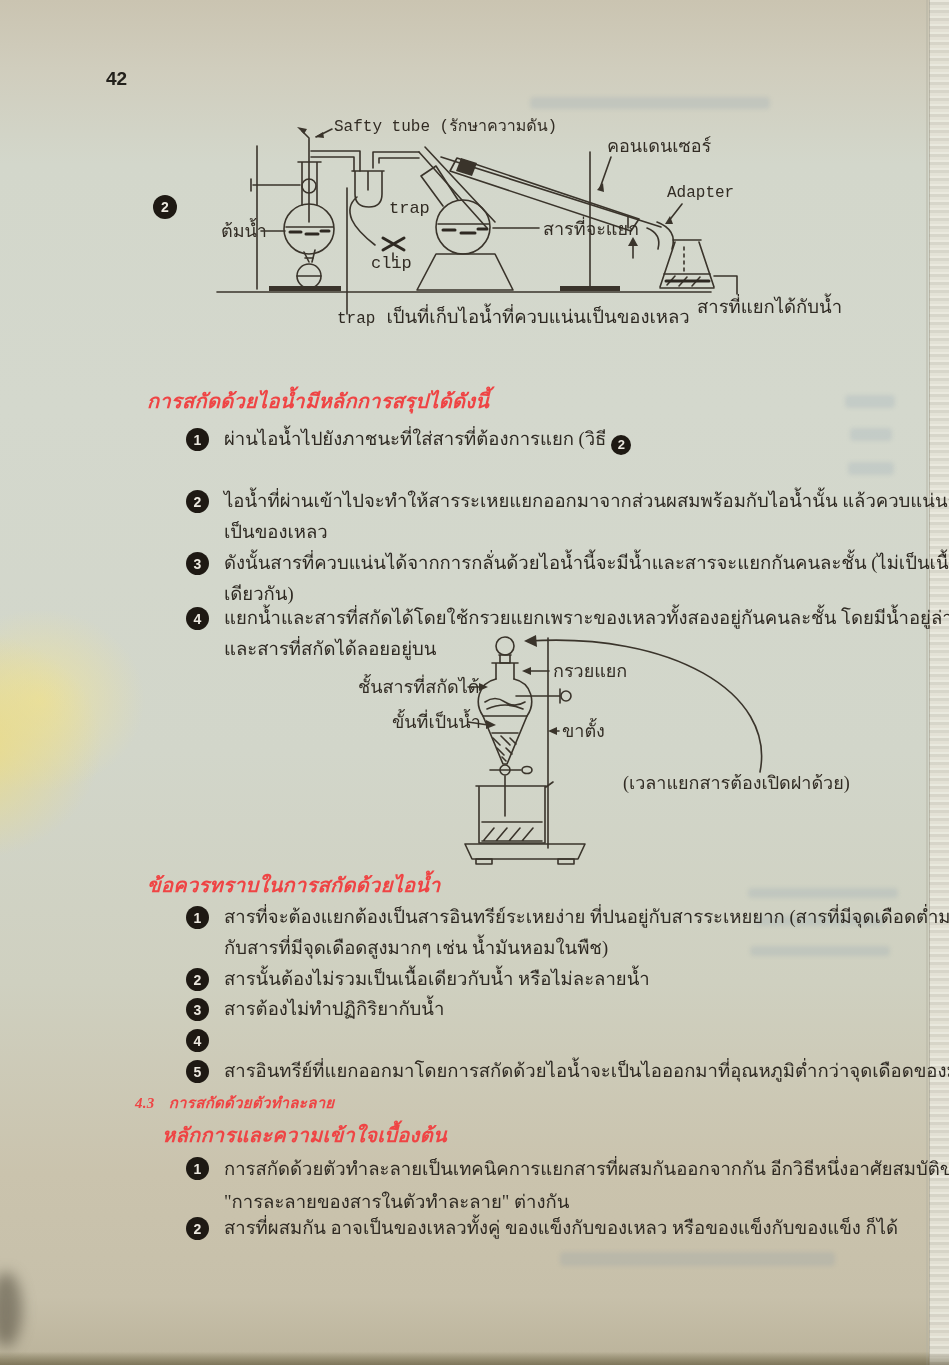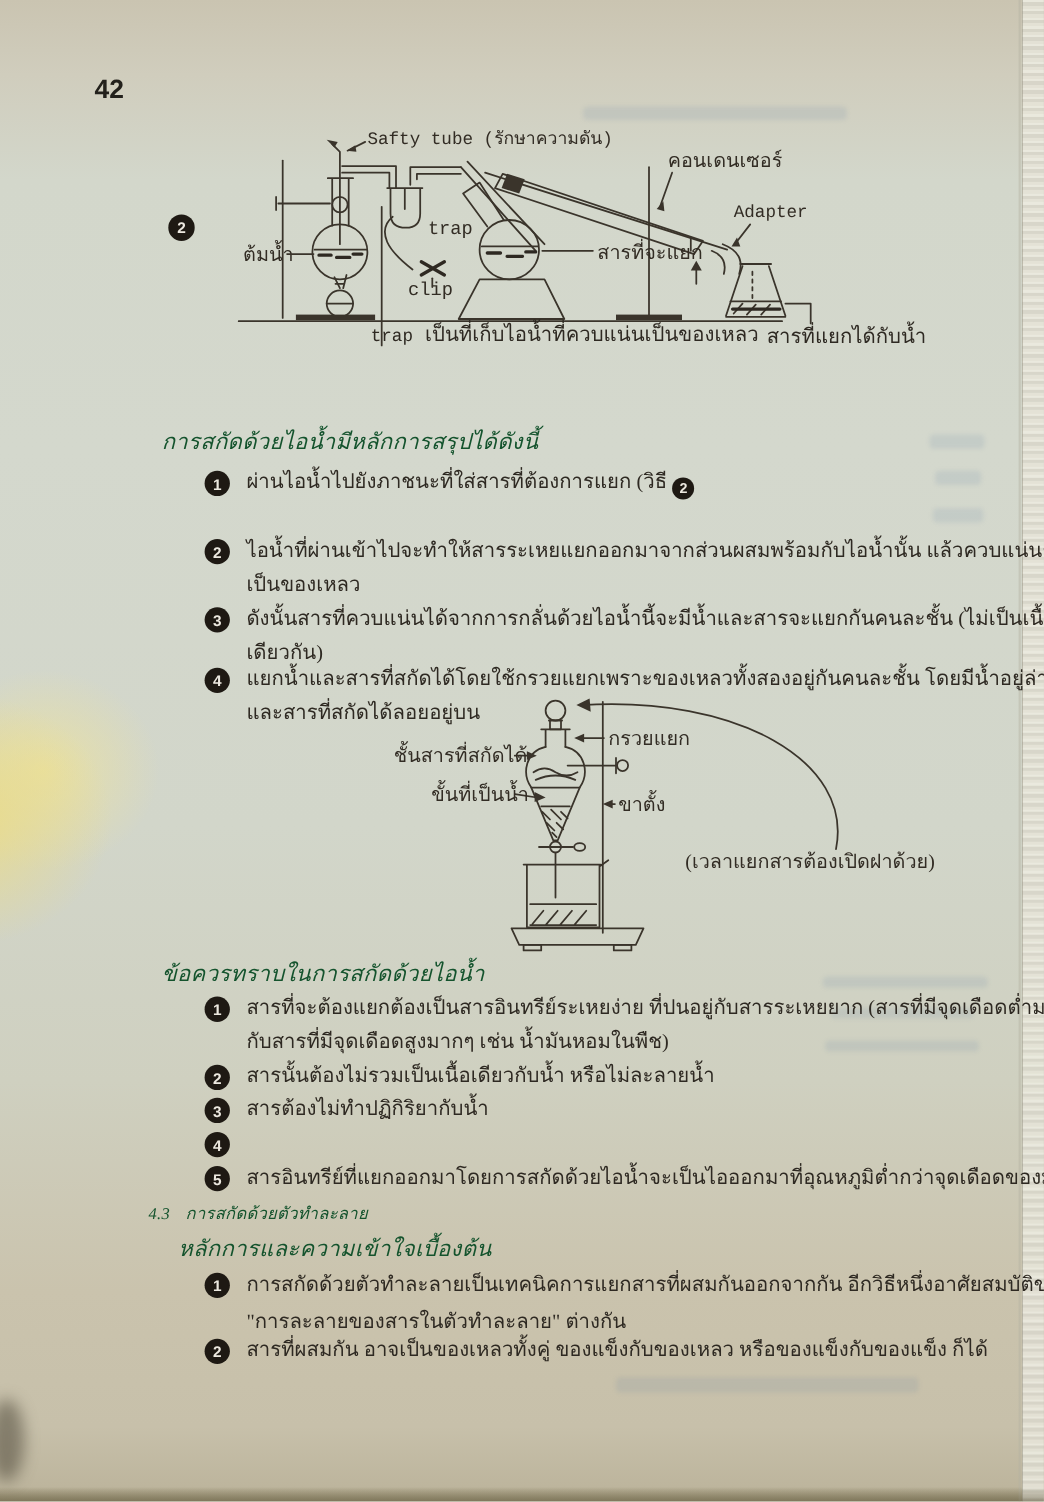--- a/index.html
+++ b/index.html
@@ -8,22 +8,22 @@
     font-family:"Liberation Serif","DejaVu Serif",serif;
     color:#2e2922;
     background:
       radial-gradient(190px 160px at -35px 745px, rgba(236,220,132,.95), rgba(236,220,132,0) 72%),
       radial-gradient(150px 130px at 40px 700px, rgba(241,228,148,.70), rgba(241,228,148,0) 70%),
       linear-gradient(180deg,#cac4b1 0%,#d0cdbd 5%,#d3d7cb 12%,#d4d8cd 30%,#d2d6ca 55%,#cfd0c0 72%,#cac3ad 86%,#c7c0aa 95%,#bdb59d 99%,#a29978 100%);
   }
   .abs{position:absolute;}
   .thai{font-size:18.5px;line-height:31px;white-space:nowrap;}
   .mono{font-family:"Liberation Mono","DejaVu Sans Mono",monospace;}
-  .pgnum{font-family:"Liberation Sans","DejaVu Sans",sans-serif;font-weight:bold;font-size:24px;color:#23211c;}
-  .h-it{font-style:italic;font-weight:normal;font-size:20px;color:#14532d;white-space:nowrap;letter-spacing:.3px;}
+  .pgnum{font-family:"Liberation Sans","DejaVu Sans",sans-serif;font-weight:bold;font-size:19px;color:#23211c;margin-left:20px;}
+  .h-it{font-style:italic;font-weight:bold;font-size:20px;color:#ef4444;white-space:nowrap;letter-spacing:.3px;}
   .badge{display:inline-flex;width:23px;height:23px;border-radius:50%;background:#1e1913;color:#ece8df;
     font-family:"Liberation Sans","DejaVu Sans",sans-serif;font-size:14px;font-weight:bold;
     align-items:center;justify-content:center;flex:0 0 auto;}
   .ibadge{display:inline-flex;width:20px;height:20px;border-radius:50%;background:#1e1913;color:#ece8df;
     font-family:"Liberation Sans","DejaVu Sans",sans-serif;font-size:13px;font-weight:bold;
     align-items:center;justify-content:center;vertical-align:-4px;margin:0 5px;}
   .li{position:absolute;left:186px;display:flex;align-items:flex-start;gap:15px;}
   .li .badge{margin-top:4px;}
   .ghost{position:absolute;background:rgba(95,125,160,.13);filter:blur(2px);border-radius:4px;}
   .edge{position:absolute;right:0;top:0;width:19px;height:100%;
@@ -129,21 +129,21 @@
   <path class="sv" d="M56,131 H80"></path>
   <text x="184" y="113" font-size="17" class="mono">trap</text>
   <text x="166" y="168" font-size="17" class="mono">clip</text>
   <text x="338" y="135" font-size="18">สารที่จะแยก</text>
   <text x="402" y="52" font-size="18">คอนเดนเซอร์</text>
   <text x="462" y="97" font-size="16" class="mono">Adapter</text>
 </svg>
 
 <div class="abs thai" style="left:697px;top:292px">สารที่แยกได้กับน้ำ</div>
 
-<div class="abs" style="left:337px;top:292px">
+<div class="abs" style="left:337px;top:304px">
   <div class="thai" style="line-height:27.5px"><span class="mono" style="font-size:16px">trap</span><span style="margin-left:11px">เป็นที่เก็บไอน้ำที่ควบแน่นเป็นของเหลว</span></div>
 </div>
 
 <div class="abs h-it" style="left:147px;top:385px">การสกัดด้วยไอน้ำมีหลักการสรุปได้ดังนี้</div>
 
 <div class="li" style="top:424px">
   <span class="badge">1</span>
   <div>
     <div class="thai"><span>ผ่านไอน้ำไปยังภาชนะที่ใส่สารที่ต้องการแยก (วิธี</span><span class="ibadge">2</span></div>
   </div>

